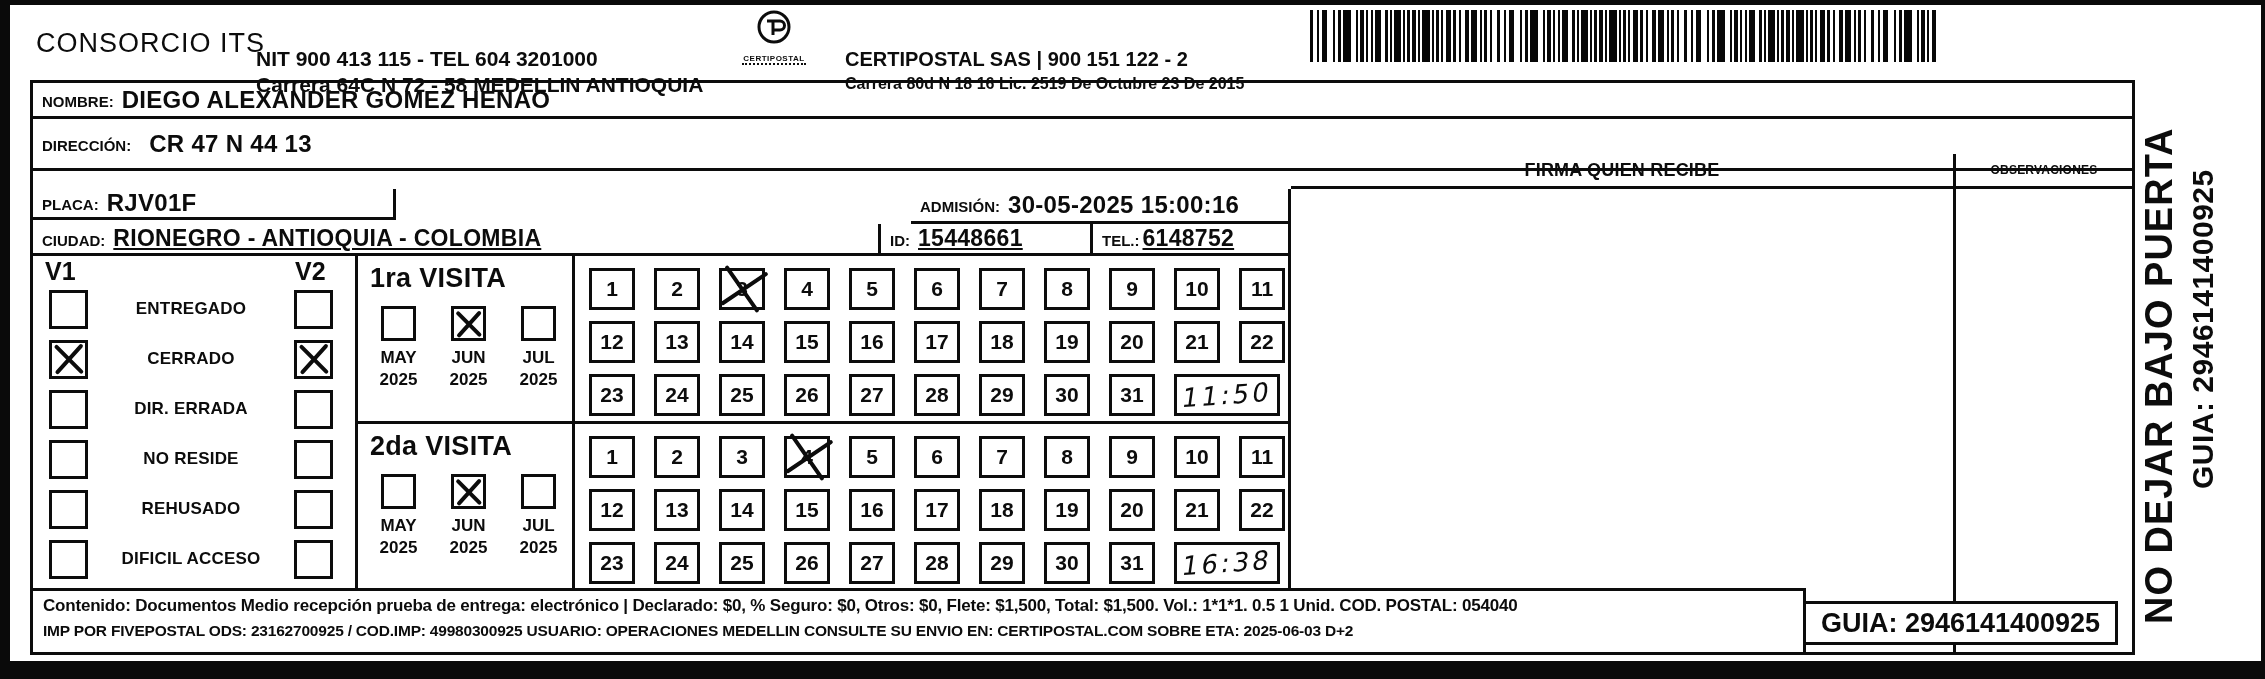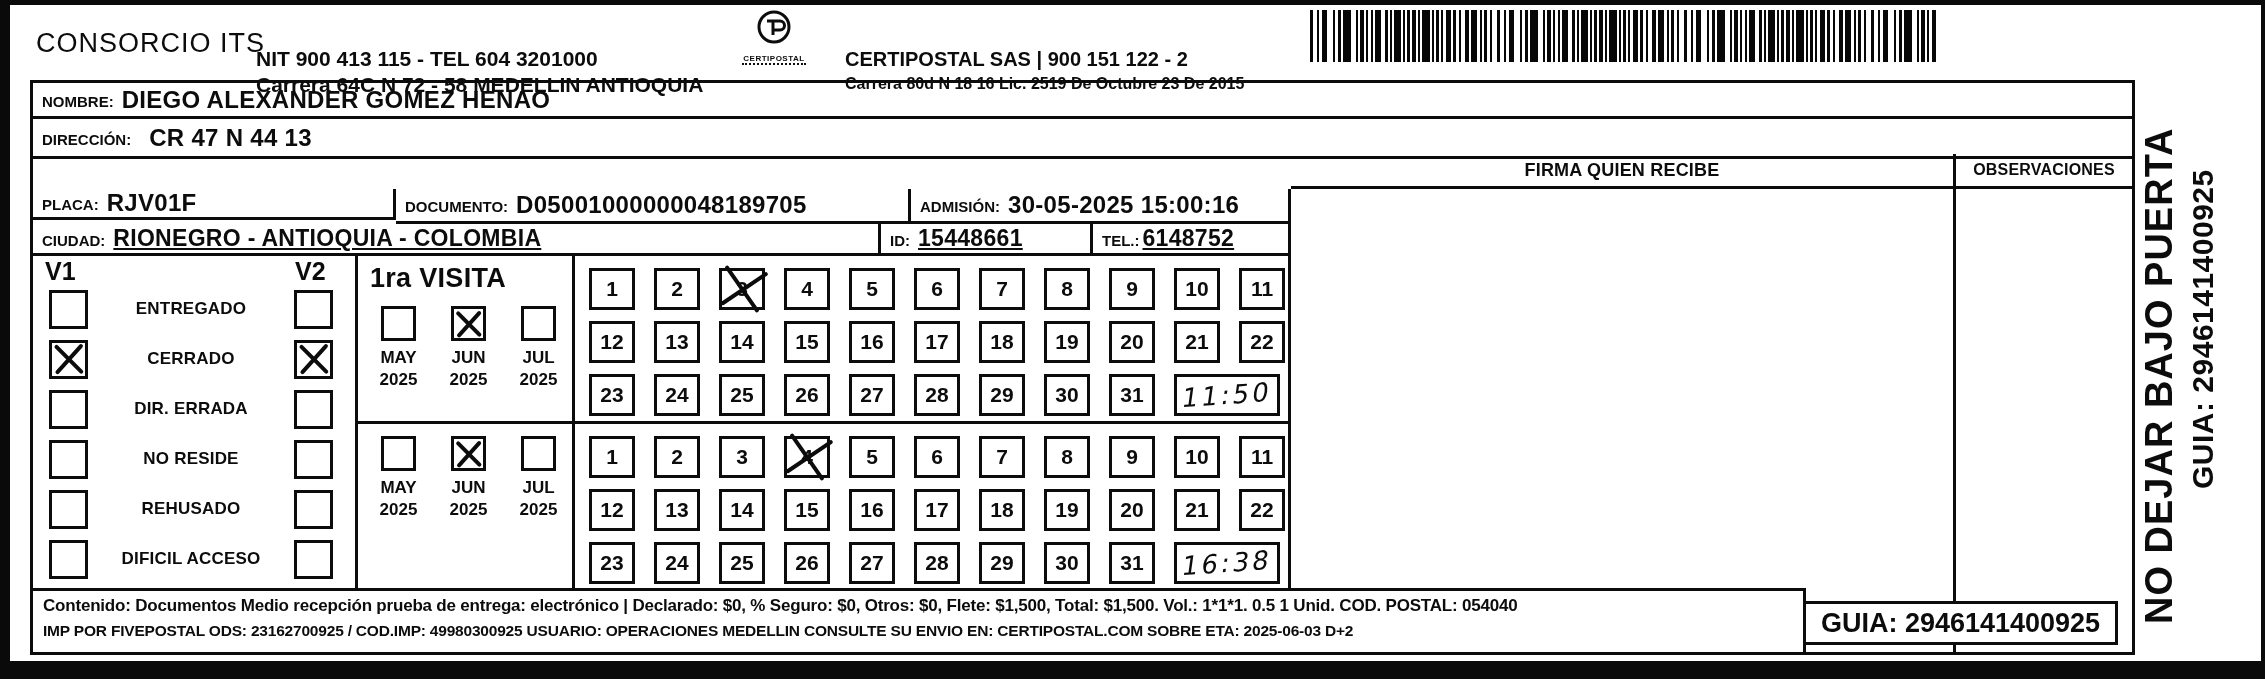--- a/index.html
+++ b/index.html
@@ -32,26 +32,26 @@
   
   .form{position:absolute;left:30px;top:80px;width:2105px;height:575px;border:3px solid #0c0c0c;box-sizing:border-box;}
   .cell{position:absolute;box-sizing:border-box;display:flex;align-items:center;gap:8px;padding-left:9px;overflow:hidden;background:transparent;}
   .bb{border-bottom:3px solid #0c0c0c;}
   .br{border-right:3px solid #0c0c0c;}
   .bl{border-left:3px solid #0c0c0c;}
   .lab{font-size:15px;font-weight:700;white-space:nowrap;margin-top:3px;}
   .val{font-size:24px;font-weight:700;white-space:nowrap;letter-spacing:.3px;}
 
   .r-nombre   {left:0;top:0;width:2099px;height:36px;}
-  .r-direccion{left:0;top:36px;width:2099px;height:40px;gap:18px;}
+  .r-direccion{left:0;top:36px;width:2099px;height:52px;gap:18px;}
   .c-tipo     {left:0;top:71px;width:1258px;height:35px;}
   .c-firmahdr {left:1258px;top:71px;width:662px;height:35px;justify-content:center;padding-left:0;}
   .c-obshdr   {left:1920px;top:71px;width:179px;height:35px;justify-content:center;padding-left:0;}
   .hdr-txt{font-size:18px;font-weight:700;letter-spacing:.2px;}
-  .c-obshdr .hdr-txt{font-size:16px;}
+  .c-obshdr .hdr-txt{font-size:12px;}
   .c-placa    {left:0;top:106px;width:363px;height:31px;}
   .c-doc      {left:363px;top:106px;width:515px;height:35px;}
   .c-admision {left:878px;top:106px;width:380px;height:35px;}
   .c-ciudad   {left:0;top:141px;width:848px;height:32px;}
   .c-id       {left:848px;top:141px;width:212px;height:32px;}
   .c-tel      {left:1060px;top:141px;width:198px;height:32px;gap:3px;}
   .c-id .val,.c-tel .val,.c-ciudad .val{font-size:23px;text-decoration:underline;}
 
   
   .firma-col{position:absolute;left:1258px;top:106px;width:662px;height:463px;box-sizing:border-box;}
@@ -251,24 +251,20 @@
     <span class="hdr-txt">FIRMA QUIEN RECIBE</span>
   </div>
   <div class="cell bb bl c-obshdr">
     <span class="hdr-txt">OBSERVACIONES</span>
   </div>
 
   <div class="cell bb br c-placa">
     <span class="lab">PLACA:</span>
     <span class="val">RJV01F</span>
   </div>
-  <div class="cell bb br c-doc">
-    <span class="lab">DOCUMENTO:</span>
-    <span class="val">D05001000000048189705</span>
-  </div>
   <div class="cell bb br c-admision">
     <span class="lab">ADMISIÓN:</span>
     <span class="val">30-05-2025 15:00:16</span>
   </div>
 
   <div class="cell bb br c-ciudad">
     <span class="lab">CIUDAD:</span>
     <span class="val">RIONEGRO - ANTIOQUIA - COLOMBIA</span>
   </div>
   <div class="cell bb br c-id">
@@ -340,20 +336,21 @@
             <span class="myear">2025</span>
           </div>
           <div class="mcol">
             <span class="mbox"></span>
             <span class="mname">JUL</span>
             <span class="myear">2025</span>
           </div>
         </div>
       </div>
     <div class="visit v1x" id="visit-1">
+        <div class="visit-title">2da VISITA</div>
         <div class="mgrid">
           <div class="mcol">
             <span class="mbox"></span>
             <span class="mname">MAY</span>
             <span class="myear">2025</span>
           </div>
           <div class="mcol">
             <span class="mbox">
               <span class="xmark"></span>
             </span>

